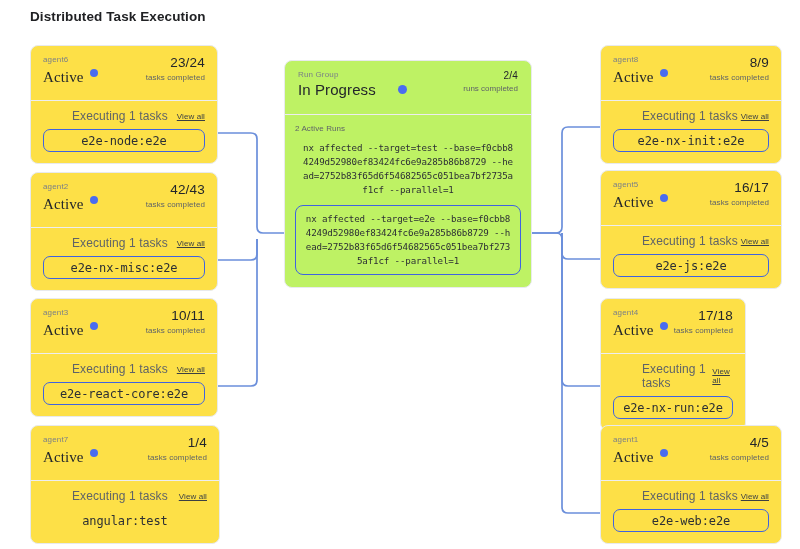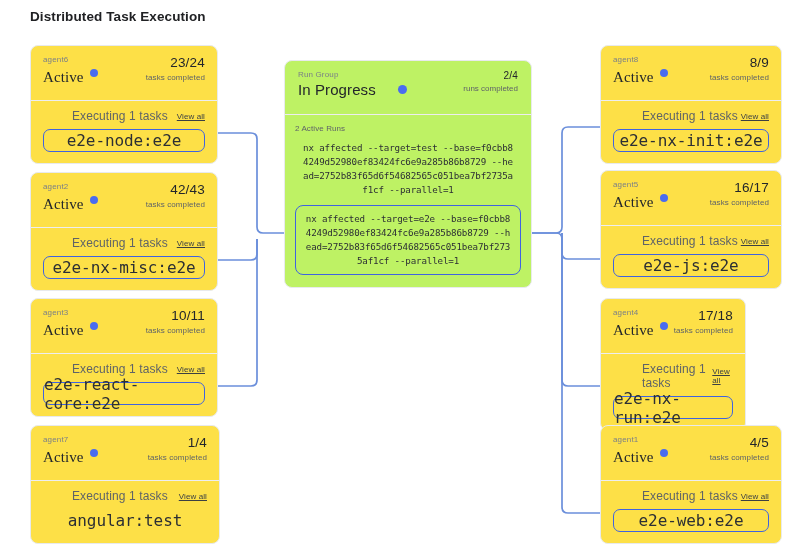--- a/index.html
+++ b/index.html
@@ -44,21 +44,21 @@
     font-size: 8px; color: #3c4043;
     text-decoration: underline; cursor: pointer; letter-spacing: .1px;
   }
   .task-pill {
     margin-top: 6px;
     height: 23px;
     border: 1.4px solid #3f63e0;
     border-radius: 7px;
     display: flex; align-items: center; justify-content: center;
     font-family: "DejaVu Sans Mono", monospace;
-    font-size: 16px; color: #2c2f34;
+    font-size: 12px; color: #2c2f34;
     letter-spacing: -.1px;
   }
   .task-pill.plain {
     border-color: transparent;
   }
 
   
   .center-card { position: absolute; left: 284px; top: 60px; width: 248px; border: 1px solid #e8eaed; border-radius: 8px; background:#bef264; overflow:hidden; }
   .center-head { padding: 9px 13px 10px 13px; height: 53px; position: relative; }
   .rg-label { font-size: 8px; color: #7a7f87; letter-spacing: .15px; }

